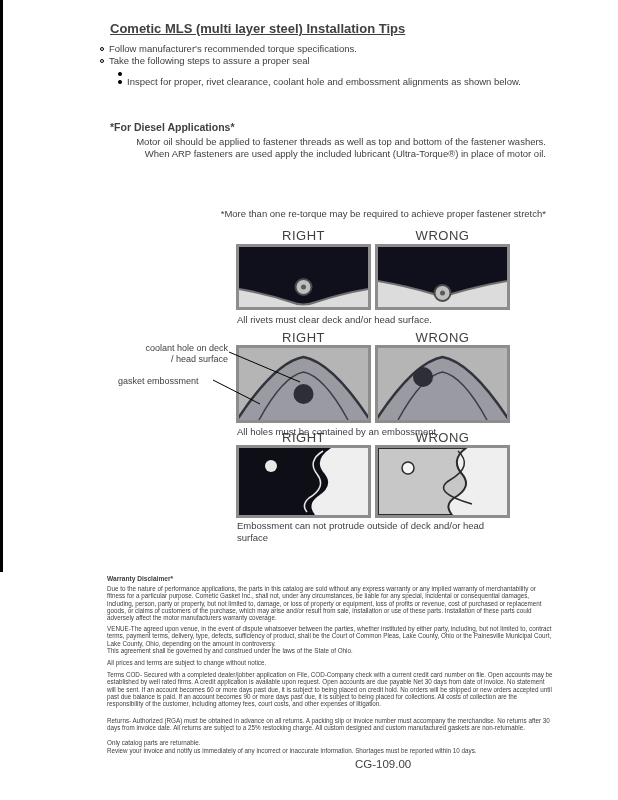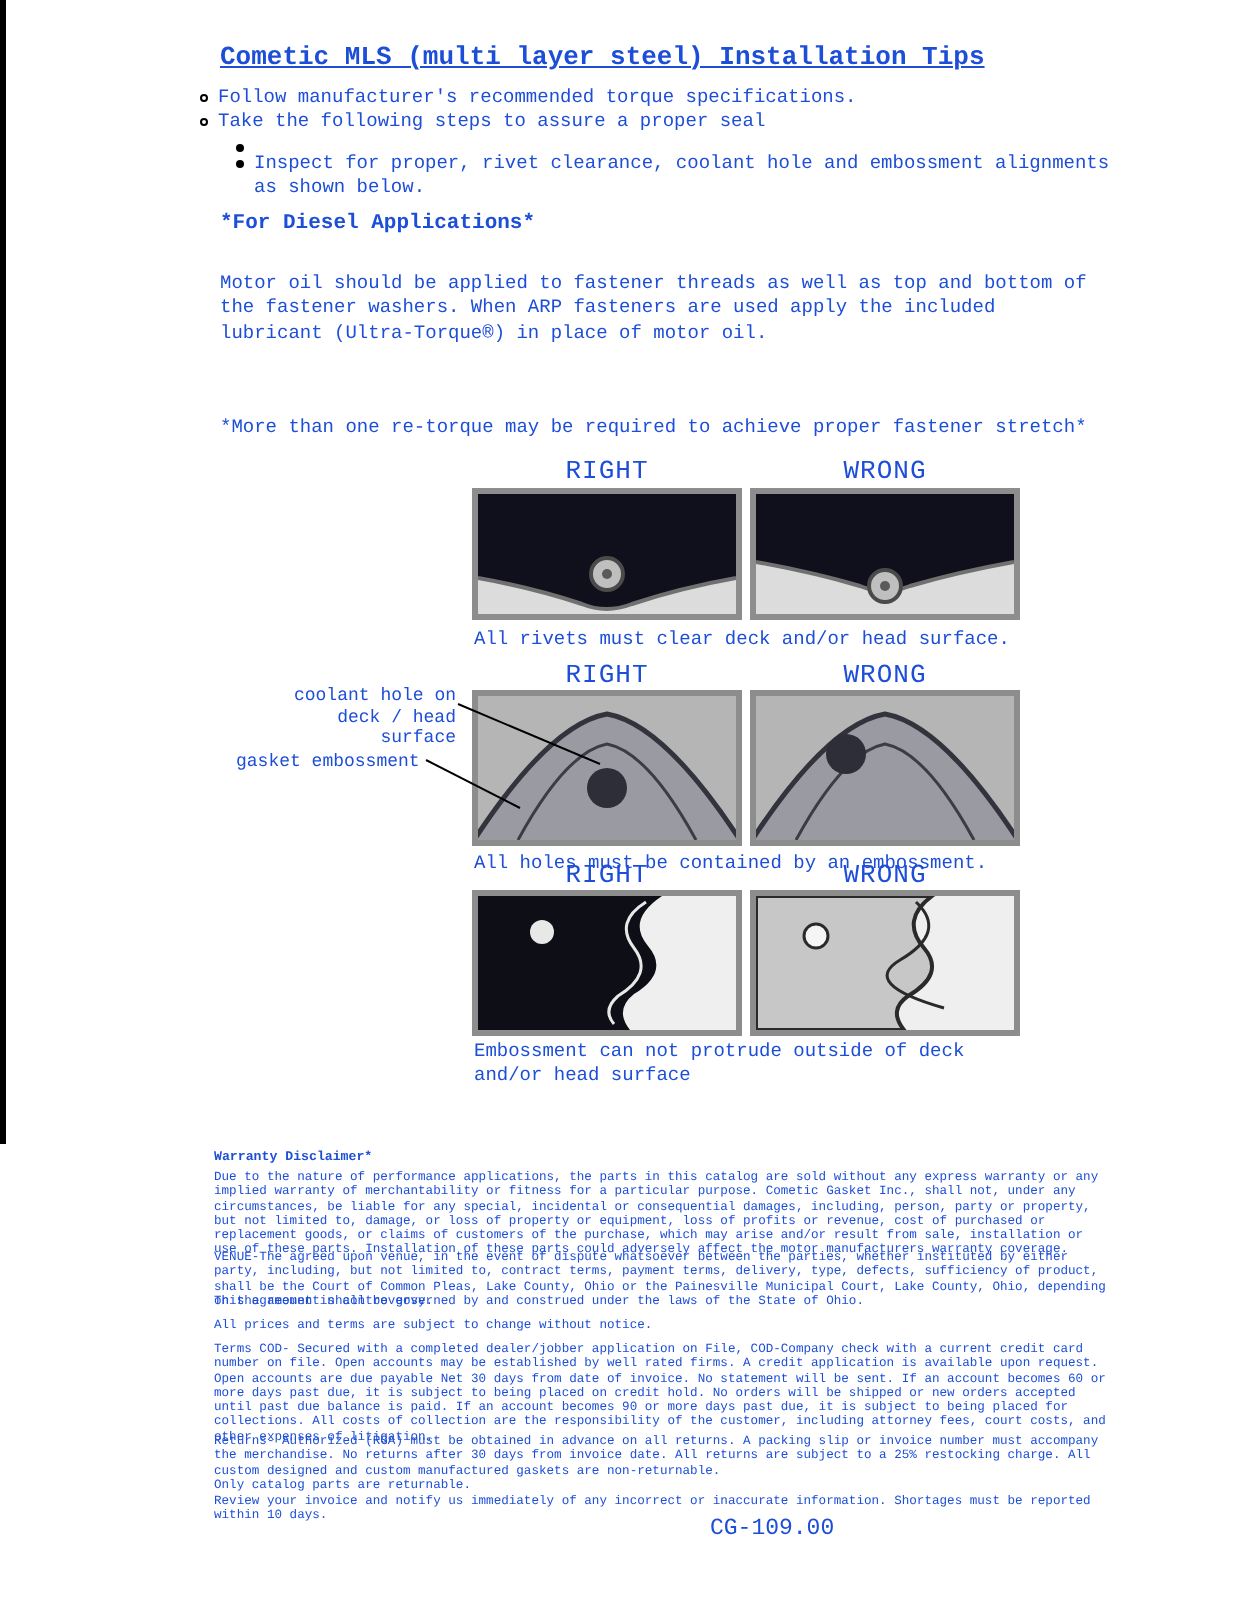--- a/index.html
+++ b/index.html
@@ -1,38 +1,38 @@
 <!DOCTYPE html>
 <html><head>
 <meta charset="utf-8">
 <style>
   * { margin:0; padding:0; box-sizing:border-box; }
   html,body { background:#ffffff; }
   .page {
     position:relative; width:618px; height:800px; background:#ffffff;
-    font-family:Liberation Mono, monospace; color:#1d4ed8; overflow:hidden;
+    font-family:Liberation Sans, sans-serif; color:#404040; overflow:hidden;
   }
   .left-rule { position:absolute; left:0; top:0; width:3px; height:572px; background:#000; }
   .title {
     position:absolute; left:110px; top:21px; font-size:13px; font-weight:bold;
     text-decoration:underline;
   }
   .tips { position:absolute; left:100px; top:43px; font-size:9.5px; line-height:12.4px; width:460px; }
   .tip-row { display:flex; align-items:flex-start; }
   .tip-row.sub { margin-left:18px; }
   .bullet-o {
     width:4px; height:4px; border:1px solid #000; border-radius:50%;
     margin:4px 5px 0 0; flex:0 0 auto;
   }
   .bullet-f {
     width:4px; height:4px; background:#000; border-radius:50%;
     margin:4px 5px 0 0; flex:0 0 auto;
   }
-  .diesel-head { position:absolute; left:110px; top:106px; font-size:10.5px; font-weight:bold; }
-  .para { position:absolute; left:110px; width:436px; font-size:9.5px; line-height:12.3px; }
+  .diesel-head { position:absolute; left:110px; top:121px; font-size:10.5px; font-weight:bold; }
+  .para { position:absolute; left:110px; width:436px; font-size:9.5px; line-height:12.3px;text-align:right; }
   .dia-label { position:absolute; width:135px; text-align:center; font-size:13px; letter-spacing:0.5px; }
   .panel { position:absolute; width:135px; border:3px solid #8d8d8d; background:#fff; overflow:hidden; }
   .panel svg { display:block; width:100%; height:100%; }
   .caption { position:absolute; font-size:9.5px; line-height:12px; }
   .side-label { position:absolute; font-size:9px; line-height:10.5px; }
   .connectors { position:absolute; left:0; top:0; width:618px; height:800px; pointer-events:none; }
   .fine-head { position:absolute; left:107px; font-size:6.6px; font-weight:bold; }
   .fine { position:absolute; left:107px; width:447px; font-size:6.3px; line-height:7.3px; }
   .doc-num { position:absolute; left:355px; top:758px; font-size:11.5px; }
 </style>

